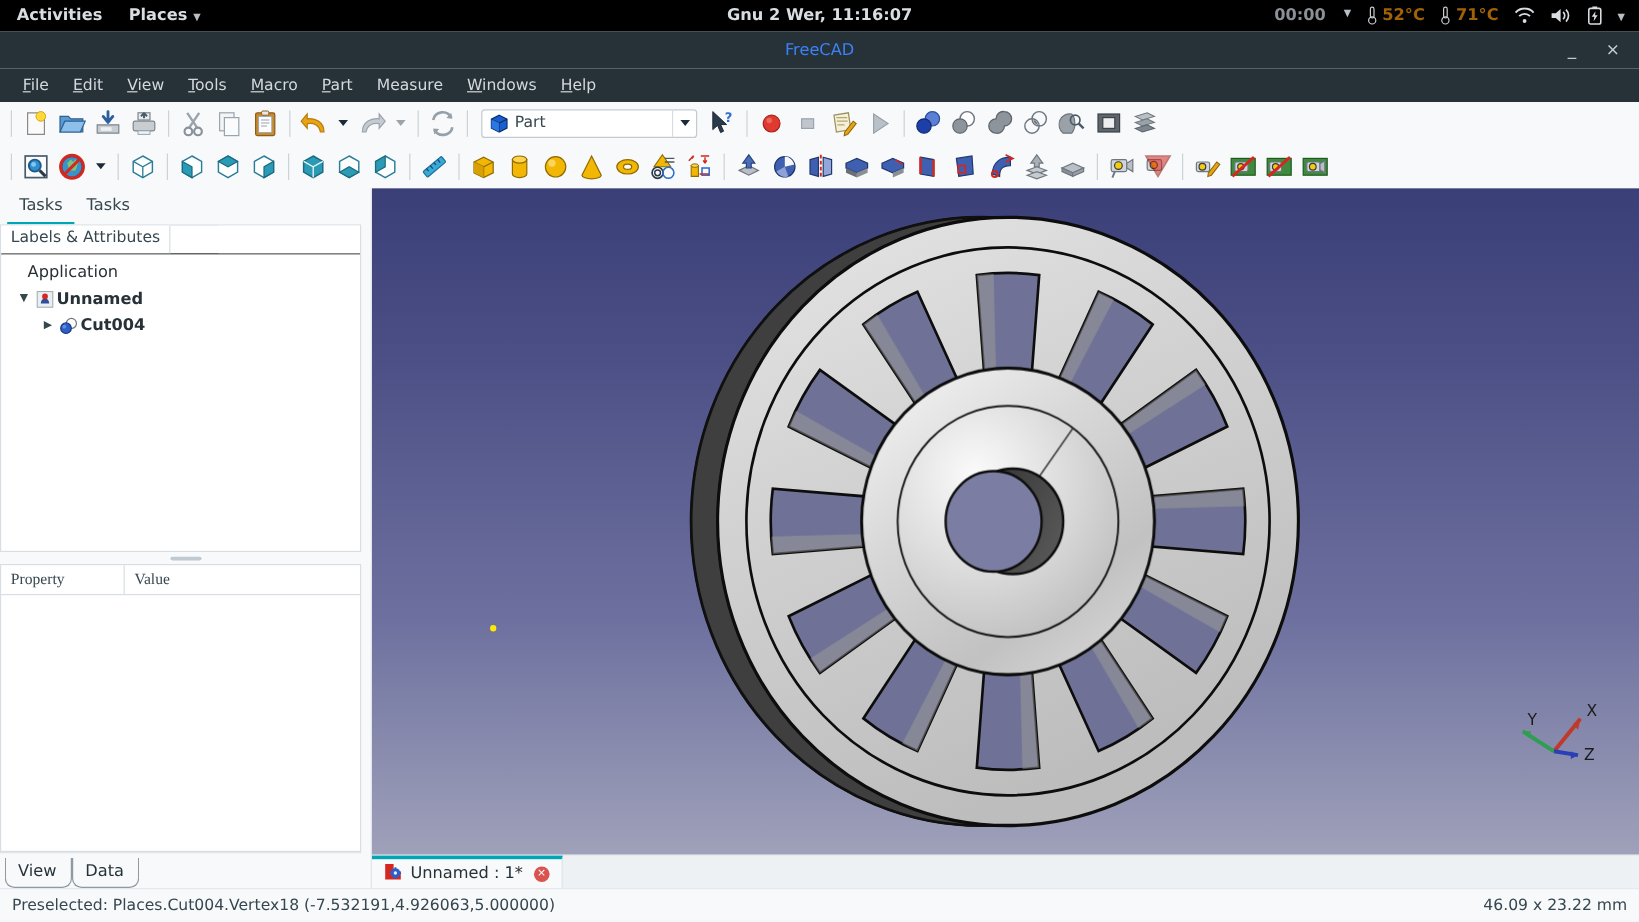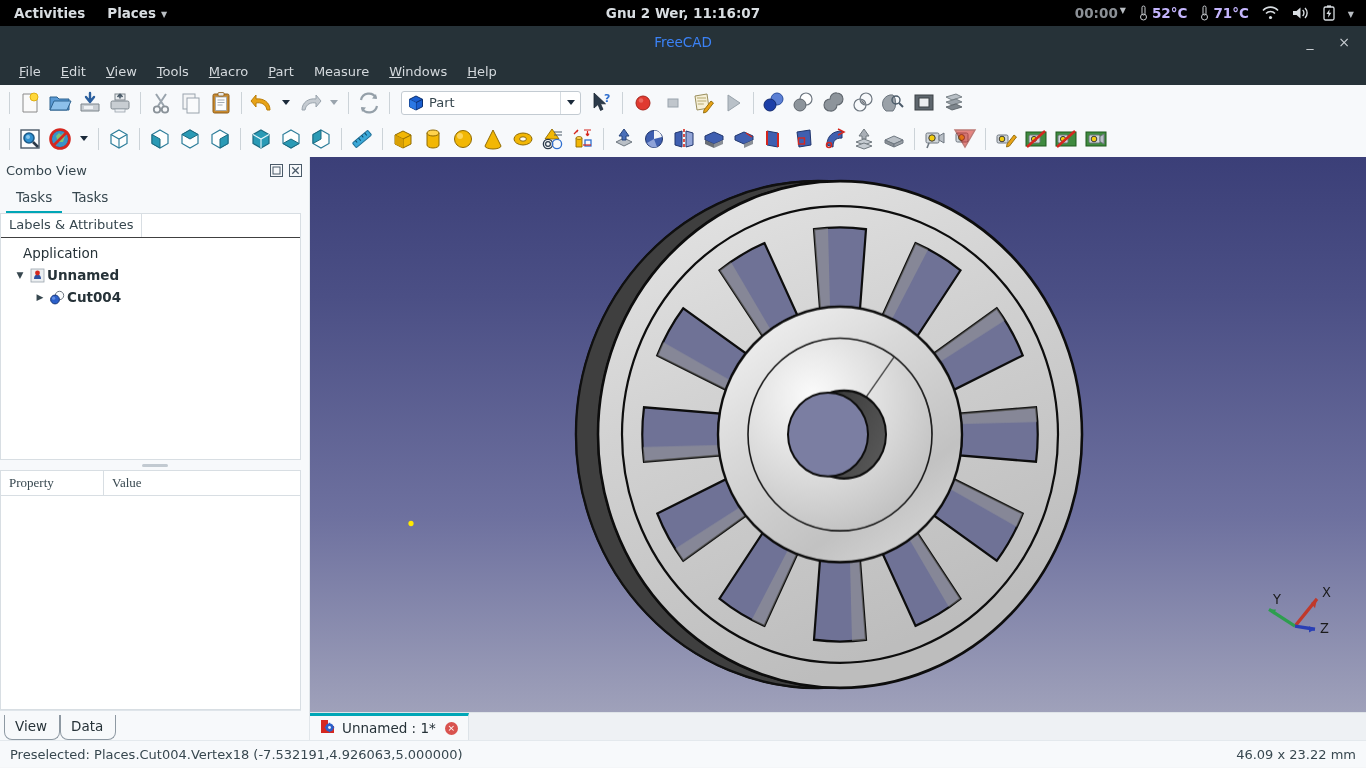--- a/index.html
+++ b/index.html
@@ -22,22 +22,22 @@
   .gb-caret { font-size: 8px; color: #b9bec3; position: relative; top: 1px; }
   #gnome-bar .gb-center {
     position: absolute; left: 0; right: 0; text-align: center;
     pointer-events: none; font-weight: bold; color: #d8dde1;
   }
   #gnome-bar .gb-center span { pointer-events: auto; }
   #gnome-bar .gb-right {
     margin-left: auto; display: flex; align-items: center; gap: 13px;
     font-weight: bold; padding-right: 4px;
   }
-  .gb-clock { color: #8b9096; display: flex; align-items: flex-start; gap: 2px; }
-  .gb-temp { display: flex; align-items: center; gap: 4px; color: #c4b5fd; }
+  .gb-clock { color: #8b9096; display: flex; align-items: flex-start; gap: 15px; }
+  .gb-temp { display: flex; align-items: center; gap: 4px; color: #a16207; }
   .gb-ico { display: inline-block; }
 
   
   #app { height: 741px; display: flex; flex-direction: column; background: #f7f9fb; }
 
   #titlebar {
     height: 31px; background: #263238; color: #e8b98a;
     display: flex; align-items: center; position: relative; flex: none;
   }
   #titlebar .tb-title {
@@ -723,35 +723,20 @@
         <rect x="5" y="8" width="11" height="8" rx="1.5" fill="#d0d5da" stroke="#6e7780" stroke-width="1"></rect>
         <circle cx="10" cy="12" r="2.8" fill="#f2cc0f" stroke="#3b3b3b" stroke-width="1"></circle>
         <path d="M16 9.5 L20 7 L20 17 L16 14.5 Z" fill="#b9bfc6" stroke="#6e7780" stroke-width="1"></path>
       </svg>
     </div>
   </div>
 
   <div id="body">
 
     <div id="combo-view">
-      <div id="cv-header">
-        <span class="cv-title">Combo View</span>
-        <span class="cv-hbtn">
-          <svg width="13" height="13" viewBox="0 0 13 13">
-            <rect x="0.5" y="0.5" width="12" height="12" fill="none" stroke="#4a5a68" stroke-width="1"></rect>
-            <rect x="3" y="3" width="7" height="7" fill="none" stroke="#4a5a68" stroke-width="1"></rect>
-          </svg>
-        </span>
-        <span class="cv-hbtn">
-          <svg width="13" height="13" viewBox="0 0 13 13">
-            <rect x="0.5" y="0.5" width="12" height="12" fill="none" stroke="#4a5a68" stroke-width="1"></rect>
-            <path d="M3.3 3.3 L9.7 9.7 M9.7 3.3 L3.3 9.7" stroke="#4a5a68" stroke-width="1.3"></path>
-          </svg>
-        </span>
-      </div>
 
       <div id="cv-tabs">
         <div class="cv-tab active">Tasks</div>
         <div class="cv-tab">Tasks</div>
       </div>
 
       <div id="tree-panel">
         <div id="tree-head">
           <div class="th">Labels &amp; Attributes</div>
           <div class="th filler"></div>

